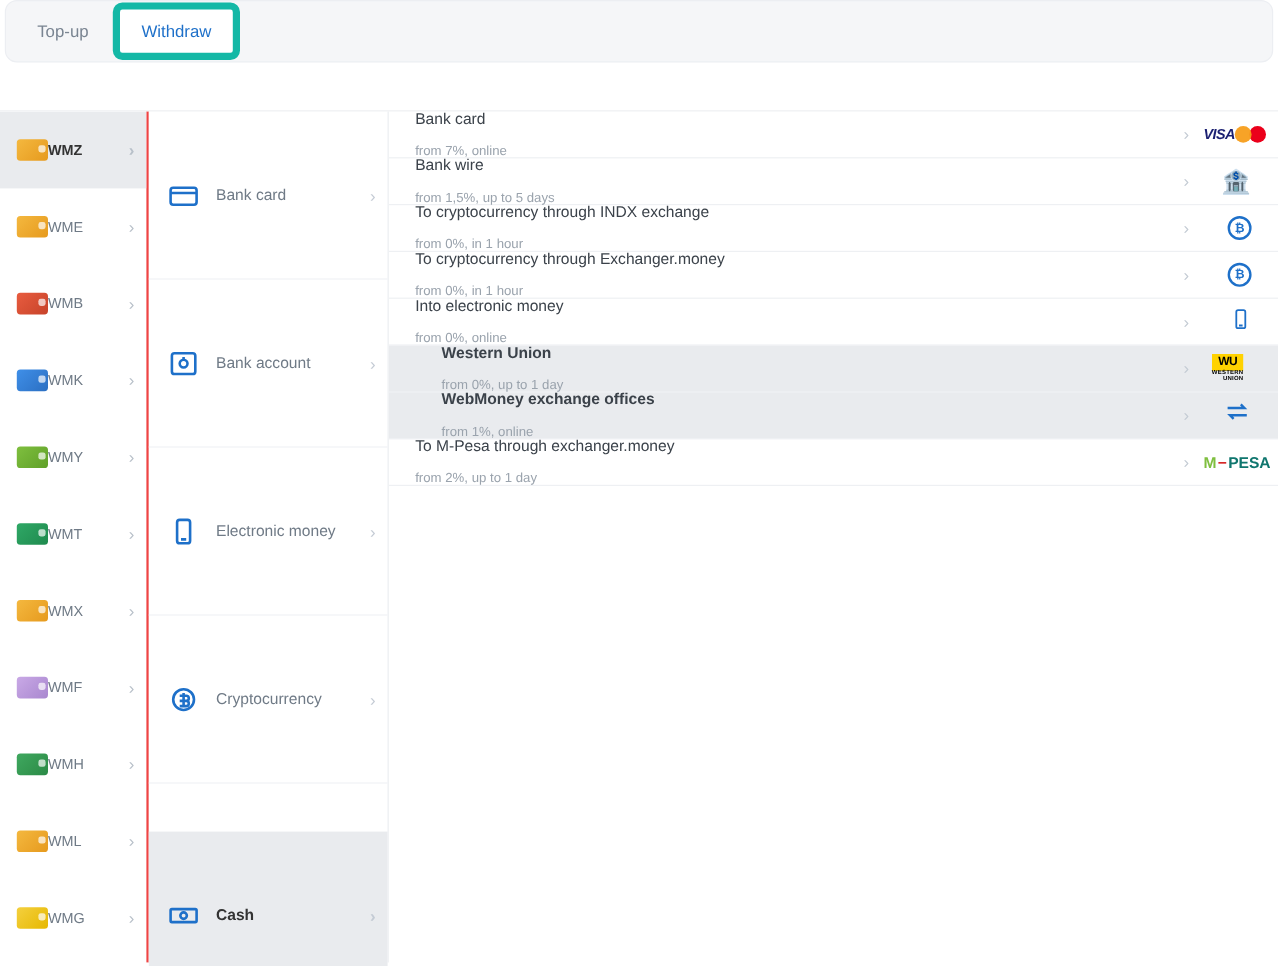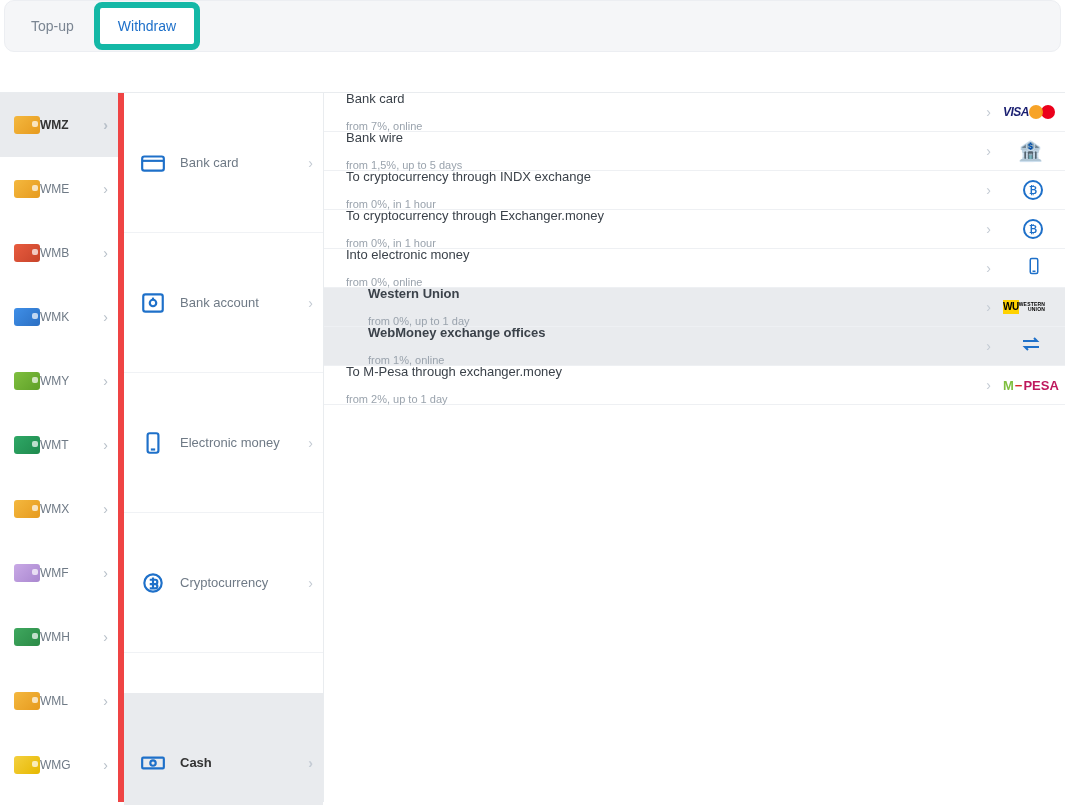--- a/index.html
+++ b/index.html
@@ -37,21 +37,21 @@
   }
   .main {
     display: flex;
     margin-top: 40px;
     border-top: 1px solid #e9ecef;
     height: 710px;
   }
   .col-currency {
     width: 124px;
     background: #fff;
-    border-right: 6px solid #ef4444;
+    border-right: 2px solid #ef4444;
     overflow: hidden;
   }
   .cur-item {
     display: flex;
     align-items: center;
     height: 64px;
     padding: 0 10px 0 14px;
     cursor: pointer;
     color: #6f7a86;
     font-size: 12px;
@@ -174,37 +174,37 @@
   .mc::before { left:0; background:#eb001b; }
   .mc::after { right:0; background:#f79e1b; opacity:.95; }
   .bank-glyph { color:#1e70c9; font-size:20px; }
   .crypto-circle {
     width:20px; height:20px; border:2px solid #1e70c9; border-radius:50%;
     display:inline-flex; align-items:center; justify-content:center;
     color:#1e70c9; font-size:10px; font-weight:bold;
   }
   .phone-glyph { color:#1e70c9; font-size:18px; }
   .wu-badge {
-    display:flex; flex-direction:row; align-items:center; line-height:1;
+    display:flex; flex-direction:column; align-items:center; line-height:1;
   }
   .wu-sq {
     width:26px; height:14px; background:#ffd200;
     color:#000; font-weight:bold; font-size:10px;
     display:flex; align-items:center; justify-content:center;
     letter-spacing:-0.5px;
   }
   .wu-txt { font-size:5px; color:#000; letter-spacing:0.2px; font-weight:bold; }
   .swap-glyph { color:#1e70c9; font-size:20px; }
   .mpesa {
     font-family: Arial, sans-serif; font-weight:bold; font-size:13px;
     display:flex; align-items:center;
   }
   .mpesa .m { color:#7fbf3f; }
   .mpesa .dash { color:#d62828; margin:0 1px; }
-  .mpesa .pesa { color:#be185d; }
+  .mpesa .pesa { color:#0f766e; }
 </style>
 </head>
 <body>
 
 <div class="tabbar">
   <div class="tab">Top-up</div>
   <div class="tab active">Withdraw</div>
 </div>
 
 <div class="main">

